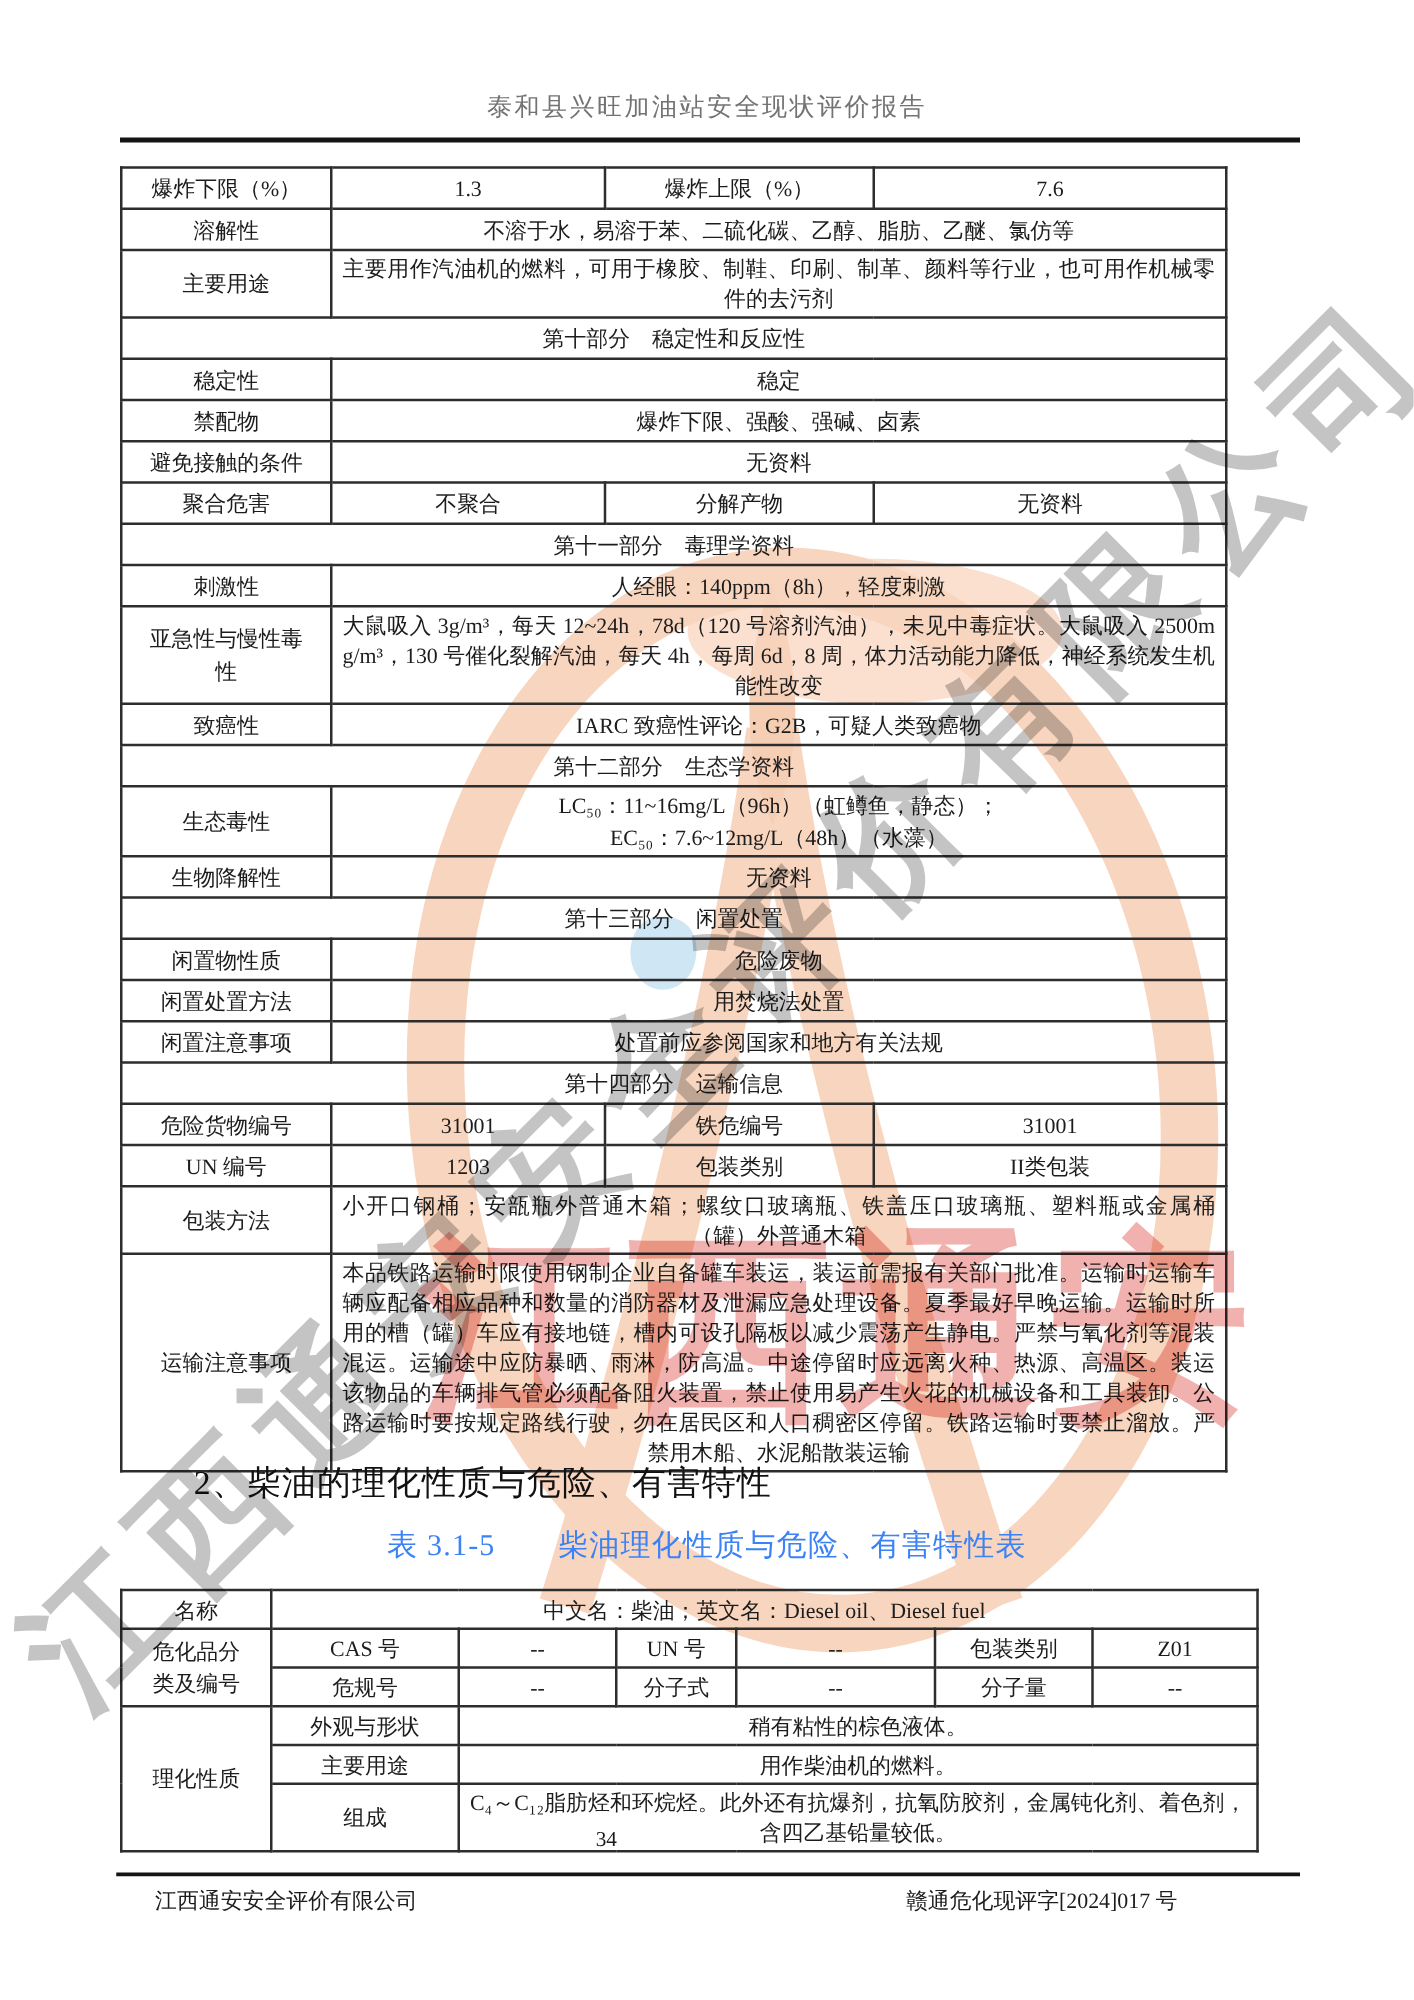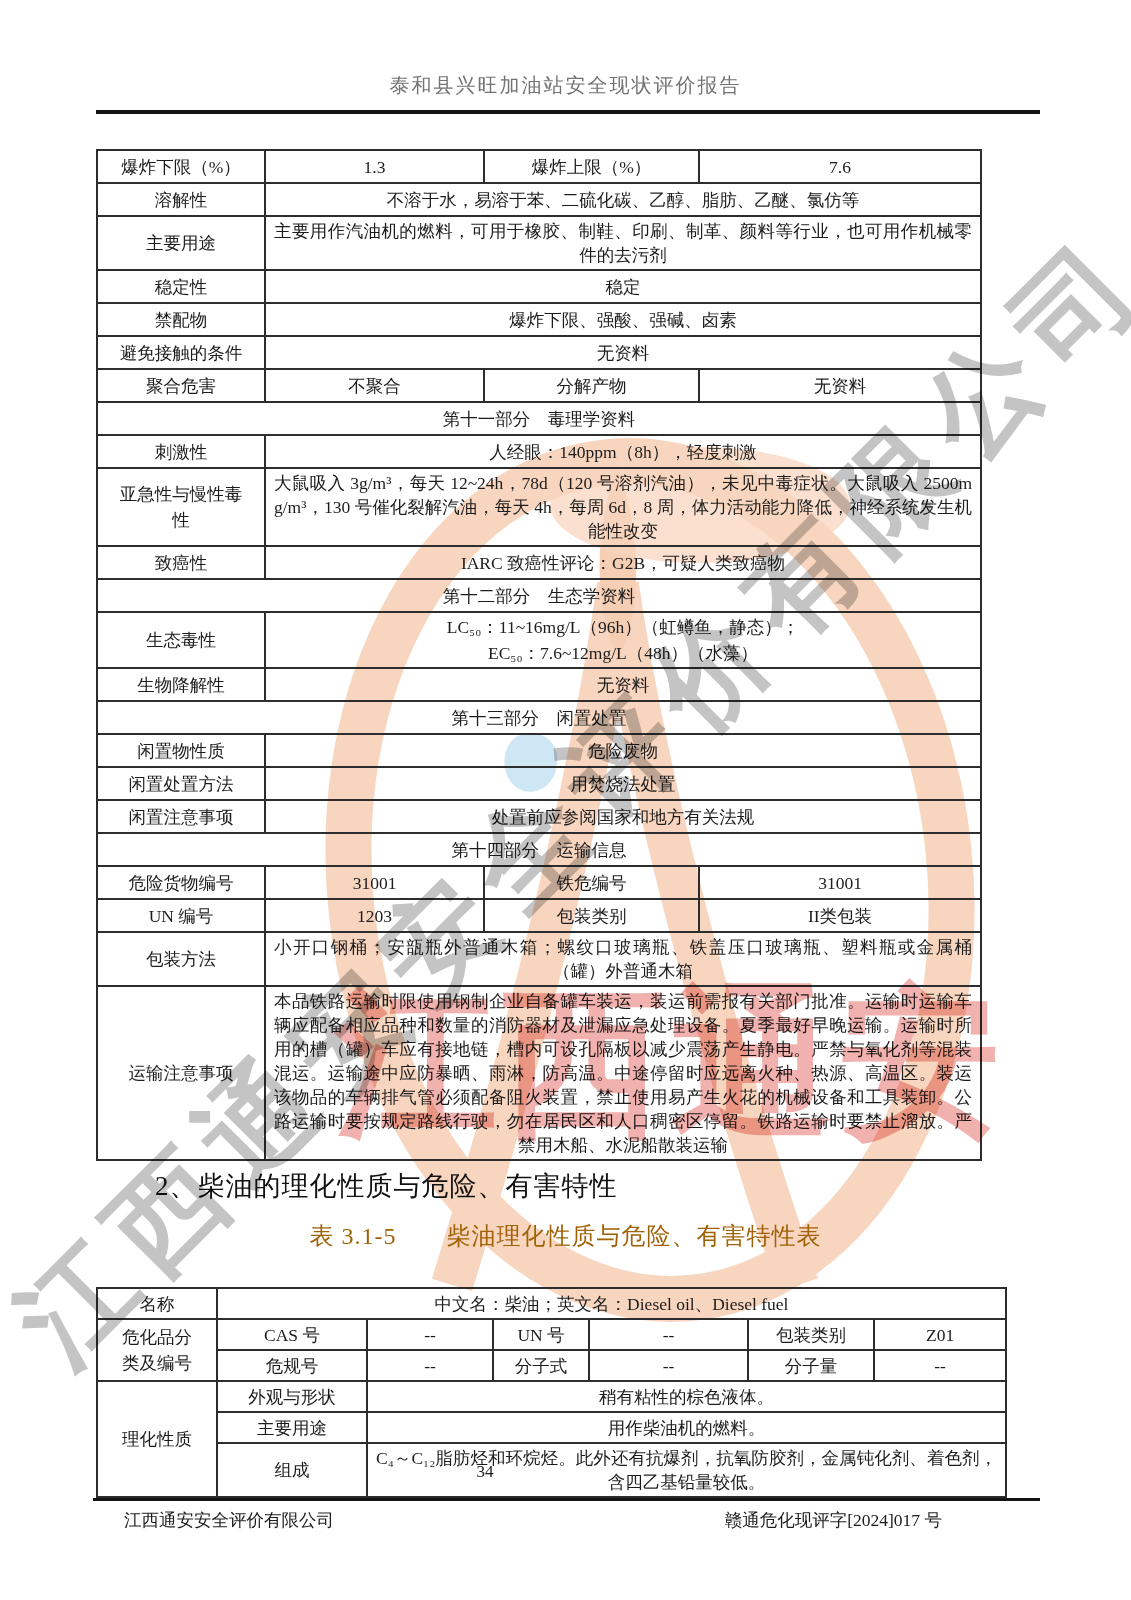--- a/index.html
+++ b/index.html
@@ -26,24 +26,24 @@
   .page-number{position:absolute;left:0;top:1462px;width:970px;text-align:center;font-size:17px;}
   .footer-rule{position:absolute;left:93px;top:1498px;width:947px;height:3px;background:#141414;}
   .footer-line{position:absolute;left:96px;top:1508px;width:944px;display:flex;
                justify-content:space-between;font-size:17.5px;}
   .footer-line .fcompany{padding-left:28px;}
   .footer-line .fdocnum{padding-right:98px;}
 
   
   .sec-heading{position:absolute;left:155px;top:1168px;font-size:27px;letter-spacing:1px;color:#111;}
   .tbl-caption{position:absolute;left:0;top:1220px;width:1131px;text-align:center;
-               font-size:24px;letter-spacing:1px;color:#a16207;}
-
-  
-  table{border-collapse:collapse;table-layout:fixed;background:transparent;margin-top:16px;}
+               font-size:24px;letter-spacing:1px;color:#3b82f6;}
+
+  
+  table{border-collapse:collapse;table-layout:fixed;background:transparent;}
   td{border:2px solid #2d2d2d;text-align:center;vertical-align:middle;
      font-size:17.5px;line-height:26px;height:29px;padding:1px 6px;
      overflow:hidden;word-break:break-all;}
   td div{line-height:26px;}
   td.just{text-align:justify;text-align-last:center;line-height:24px;padding:2px 8px;}
   .t1{position:absolute;left:96px;top:133px;width:884px;}
   .t2{position:absolute;left:96px;top:1271px;width:909px;}
   .t2 td{height:27px;}
 </style>
 </head>
@@ -88,20 +88,23 @@
           </tr>
           <tr>
             <td>溶解性</td>
             <td colspan="3">不溶于水，易溶于苯、二硫化碳、乙醇、脂肪、乙醚、氯仿等</td>
           </tr>
           <tr>
             <td>主要用途</td>
             <td colspan="3" class="just">主要用作汽油机的燃料，可用于橡胶、制鞋、印刷、制革、颜料等行业，也可用作机械零件的去污剂</td>
           </tr>
           <tr>
+            <td colspan="4">第十部分　稳定性和反应性</td>
+          </tr>
+          <tr>
             <td>稳定性</td>
             <td colspan="3">稳定</td>
           </tr>
           <tr>
             <td>禁配物</td>
             <td colspan="3">爆炸下限、强酸、强碱、卤素</td>
           </tr>
           <tr>
             <td>避免接触的条件</td>
             <td colspan="3">无资料</td>

